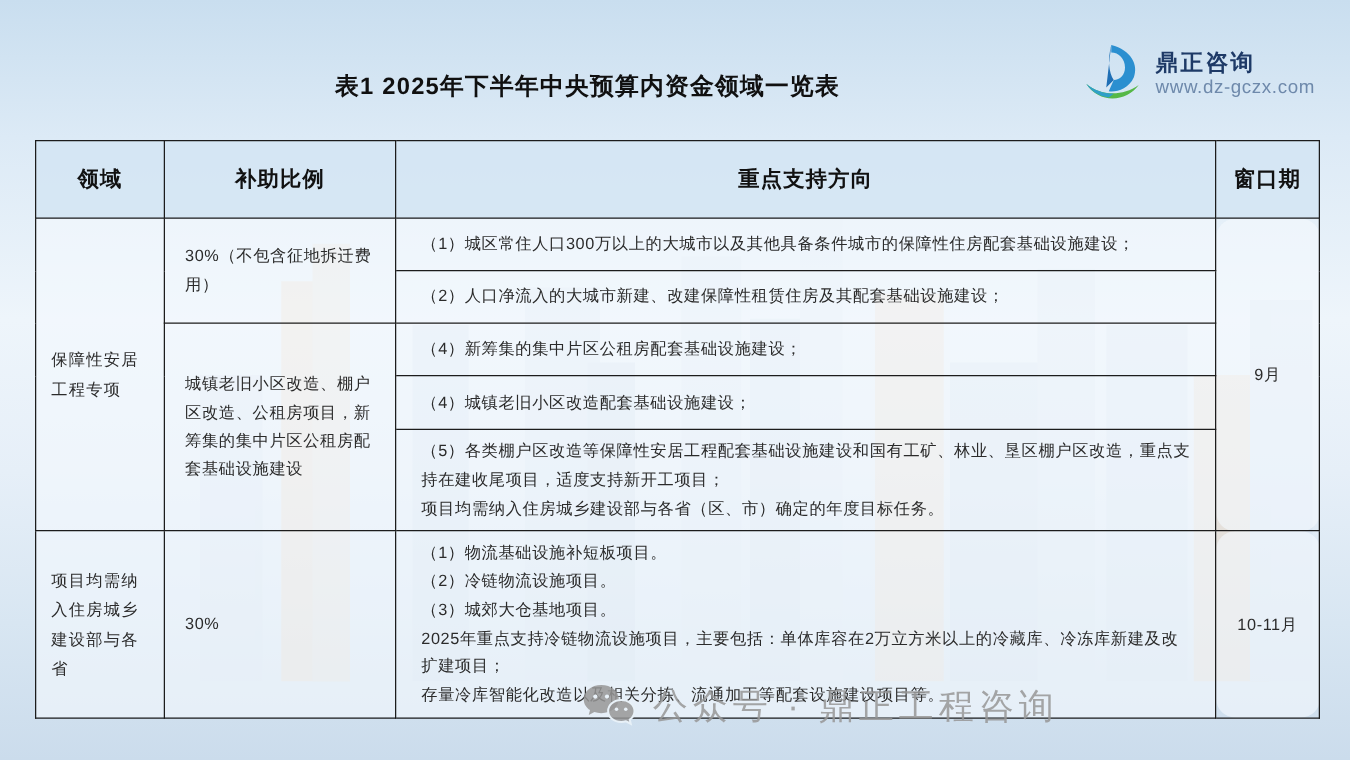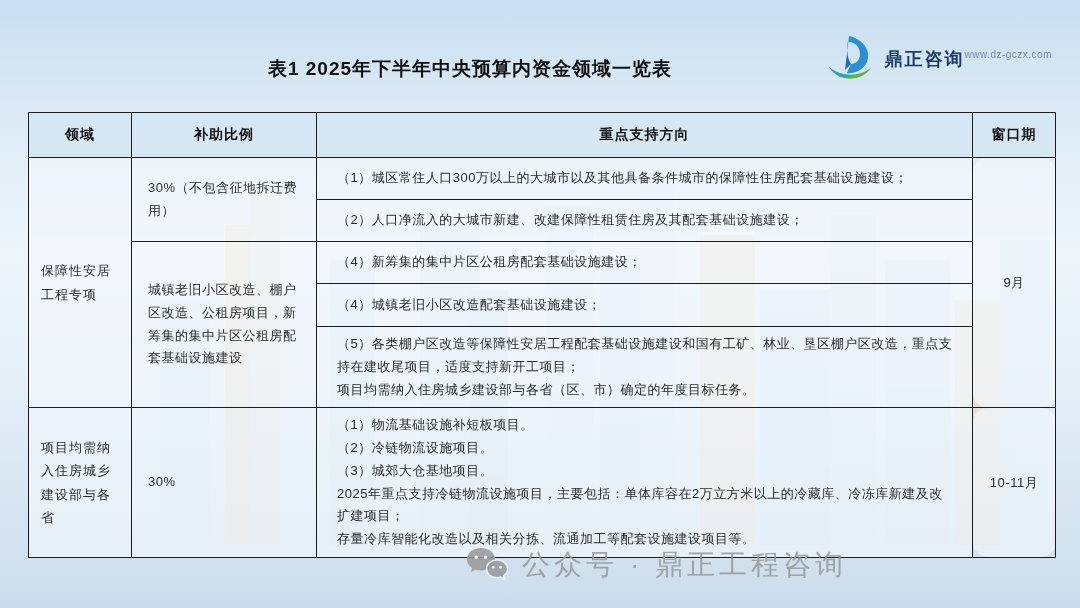--- a/index.html
+++ b/index.html
@@ -12,39 +12,39 @@
   }
   .skyline { position:absolute; left:0; top:0; width:1080px; height:608px; z-index:0; }
   .page-title {
     position:absolute; top:56px; left:0; width:940px;
     text-align:center; font-size:19px; font-weight:bold; color:#101010;
     letter-spacing:1px; z-index:2;
   }
   .logo {
     position:absolute; top:34px; right:28px; display:flex; align-items:center; gap:7px; z-index:2;
   }
-  .logo-text-block { display:flex; flex-direction:row; line-height:1.15; }
+  .logo-text-block { display:flex; flex-direction:column; line-height:1.15; }
   .logo-name { font-size:18px; font-weight:bold; color:#1e3a67; letter-spacing:2px; }
-  .logo-url { font-size:10px; color:#6e89ab; letter-spacing:0.5px; }
+  .logo-url { font-size:15px; color:#6e89ab; letter-spacing:0.5px; }
   table.main {
     position:absolute; left:28px; top:112px; width:1027px; z-index:1;
     border-collapse:collapse; table-layout:fixed;
     font-size:13px; color:#2b2b2b;
   }
   table.main col.c-domain  { width:103px; }
   table.main col.c-subsidy { width:185px; }
   table.main col.c-dir     { width:656px; }
   table.main col.c-window  { width:83px; }
   table.main th, table.main td {
     border:1.4px solid #1c1c1c;
     vertical-align:middle;
     background:rgba(244,249,253,0.62);
   }
   table.main th {
-    height:45px; font-size:14px; font-weight:bold; color:#111;
+    height:62px; font-size:17px; font-weight:bold; color:#111;
     text-align:center; background:rgba(211,229,243,0.85);
     letter-spacing:1px;
   }
   td.cell-domain  { padding:0 12px; text-align:left; line-height:1.8; letter-spacing:1px; }
   td.cell-subsidy { padding:15px 16px; text-align:left; line-height:1.75; letter-spacing:0.5px; }
   td.cell-dir     { padding:6px 16px 6px 20px; text-align:left; line-height:1.75; white-space:pre-line; letter-spacing:0.5px; }
   td.cell-window  { text-align:center; letter-spacing:0.5px;border-radius:15px; }
   .watermark {
     position:absolute; left:0; top:546px; width:895px; z-index:2;
     display:flex; align-items:center; justify-content:flex-end;

